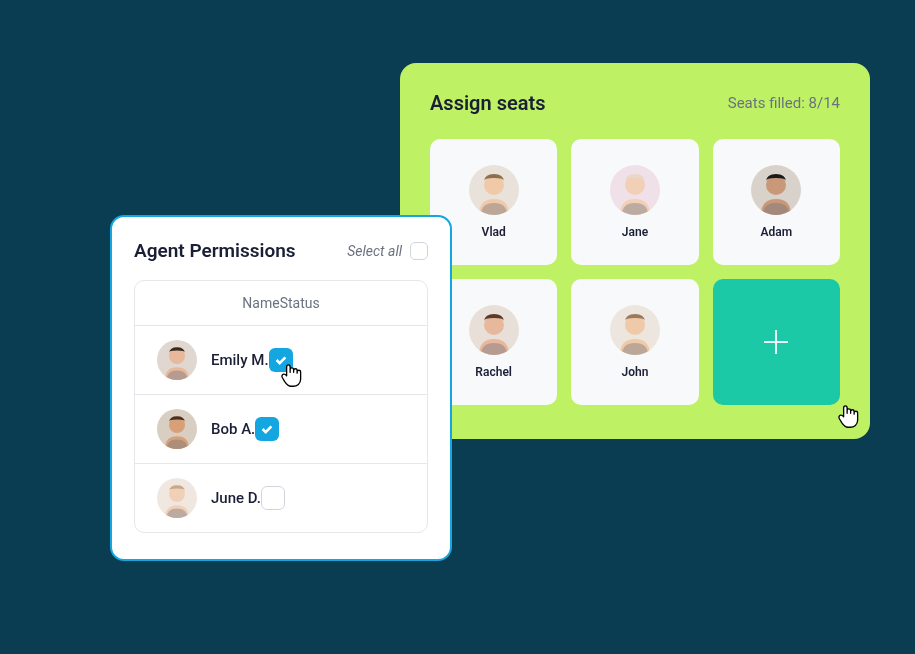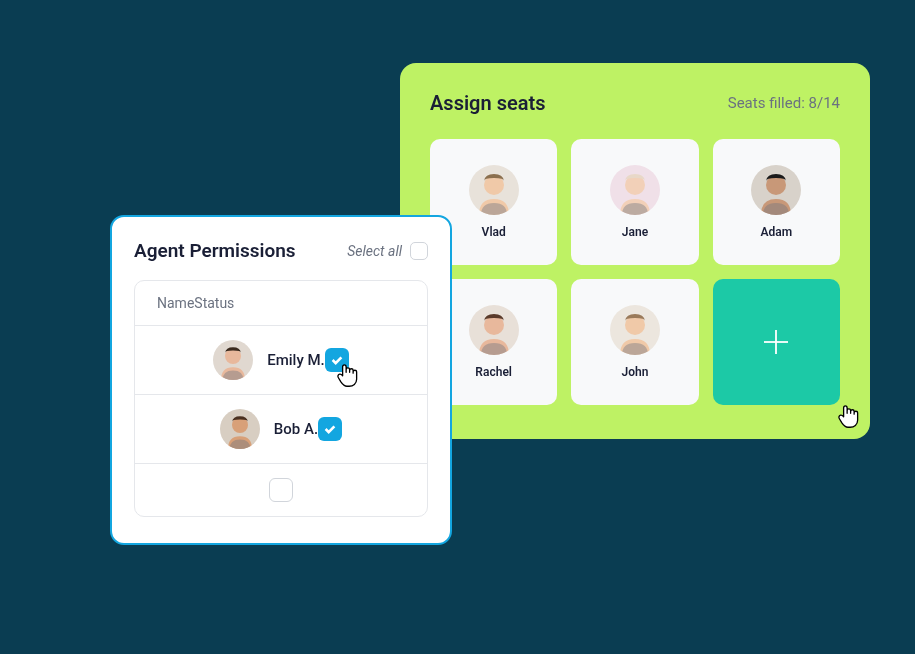--- a/index.html
+++ b/index.html
@@ -125,29 +125,29 @@
       border-radius: 5px;
       background: #fff;
     }
     .perm-table {
       border: 1px solid #e5e7eb;
       border-radius: 10px;
       overflow: hidden;
     }
     .perm-head {
       display: flex;
-      justify-content: flex-start;
+      justify-content: center;
       padding: 14px 22px;
       font-size: 14px;
       color: #6b7280;
     }
     .perm-row {
       display: flex;
       align-items: center;
-      justify-content: center;
+      justify-content: flex-start;
       padding: 14px 22px;
       border-top: 1px solid #e5e7eb;
     }
     .perm-left {
       display: flex;
       align-items: center;
       gap: 14px;
     }
     .perm-avatar {
       width: 40px;
@@ -320,19 +320,29 @@
     </div>
     <div class="perm-check-wrap">
             <div class="checkbox-checked">
               <svg viewBox="0 0 16 16">
                 <polyline points="3,8 6.5,11.5 13,5"></polyline>
               </svg>
             </div>
           </div>
   </div>
         <div class="perm-row">
+    <div class="perm-left">
+      <div class="perm-avatar"><svg viewBox="0 0 50 50">
+    <rect width="50" height="50" fill="#f0e8e0"></rect>
+    <circle cx="25" cy="20" r="10" fill="#f2d0b8"></circle>
+    <path d="M15 16 Q16 9 25 9 Q34 9 35 16 Q35 13 25 13 Q15 13 15 16 Z" fill="#c8a888"></path>
+    <path d="M10 50 Q10 34 25 34 Q40 34 40 50 Z" fill="#f2d0b8"></path>
+    <path d="M12 50 Q12 38 25 38 Q38 38 38 50 Z" fill="#6b7280" opacity="0.4"></path>
+  </svg></div>
+      <div class="perm-name">June D.</div>
+    </div>
     <div class="perm-check-wrap">
             <div class="checkbox-unchecked"></div>
           </div>
   </div>
       </div>
   </div>
 </div>
 
 </body></html>

